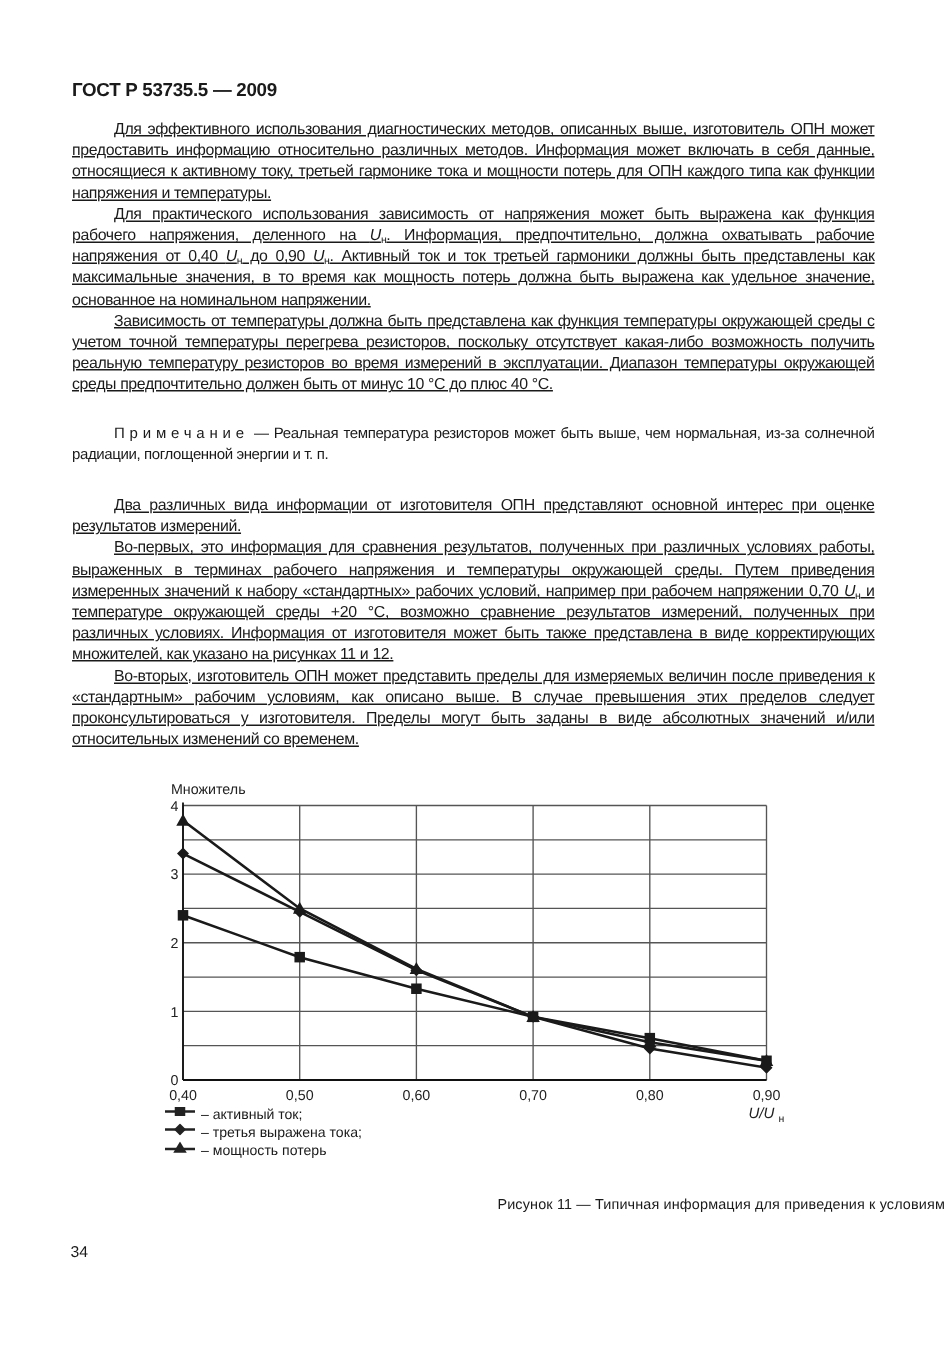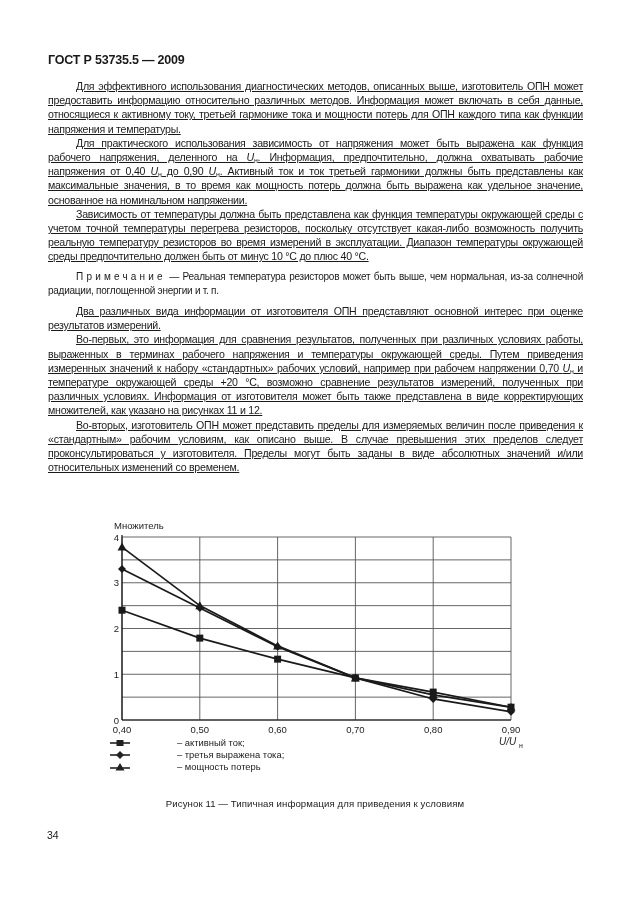--- a/index.html
+++ b/index.html
@@ -12,38 +12,38 @@
       font-family: "Liberation Sans", sans-serif;
       font-weight: bold; font-size: 12.5px; letter-spacing: -0.2px; text-align: right;
     }
     .body-text {
       position: absolute; left: 48px; top: 79px; width: 535px;
       font-size: 10.6px; line-height: 14.2px; letter-spacing: -0.25px;
       text-align: justify;
     }
     .body-text p { margin: 0; text-indent: 0; }
     .body-text p.ind { text-indent: 28px; text-decoration: underline; }
-    .body-text p.gap { margin-top: 6px; }
+    .body-text p.gap { margin-top: 19px; }
     .body-text p.note { font-size: 10px; text-indent: 28px; }
     .note-label { letter-spacing: 3.2px; }
     sub { font-size: 7px; vertical-align: -2px; line-height: 0; }
     i { font-style: italic; }
     .chart {
       position: absolute; left: 100px; top: 515px; width: 440px; height: 270px;
     }
     .chart svg text { font-family: "Liberation Sans", sans-serif; fill: #222; }
     .legend {
       position: absolute; left: 110px; top: 737px;
       font-size: 9.4px; line-height: 12.2px;
     }
-    .legend-row { display: flex; align-items: center; height: 12.2px; gap: 43px; }
+    .legend-row { display: flex; height: 12.2px; }
     .legend-row svg { margin-right: 4px; }
     .caption {
       position: absolute; left: 0; width: 630px; top: 798px;
-      text-align: center; font-size: 9.6px; line-height: 12.4px; letter-spacing: 0.1px;
+      text-align: right; font-size: 9.6px; line-height: 12.4px; letter-spacing: 0.1px;
     }
     .page-number {
       position: absolute; left: 47px; top: 829px; font-size: 10.5px;
     }
   </style>
 </head>
 <body>
 
 <div class="header">ГОСТ Р 53735.5 — 2009</div>
 

